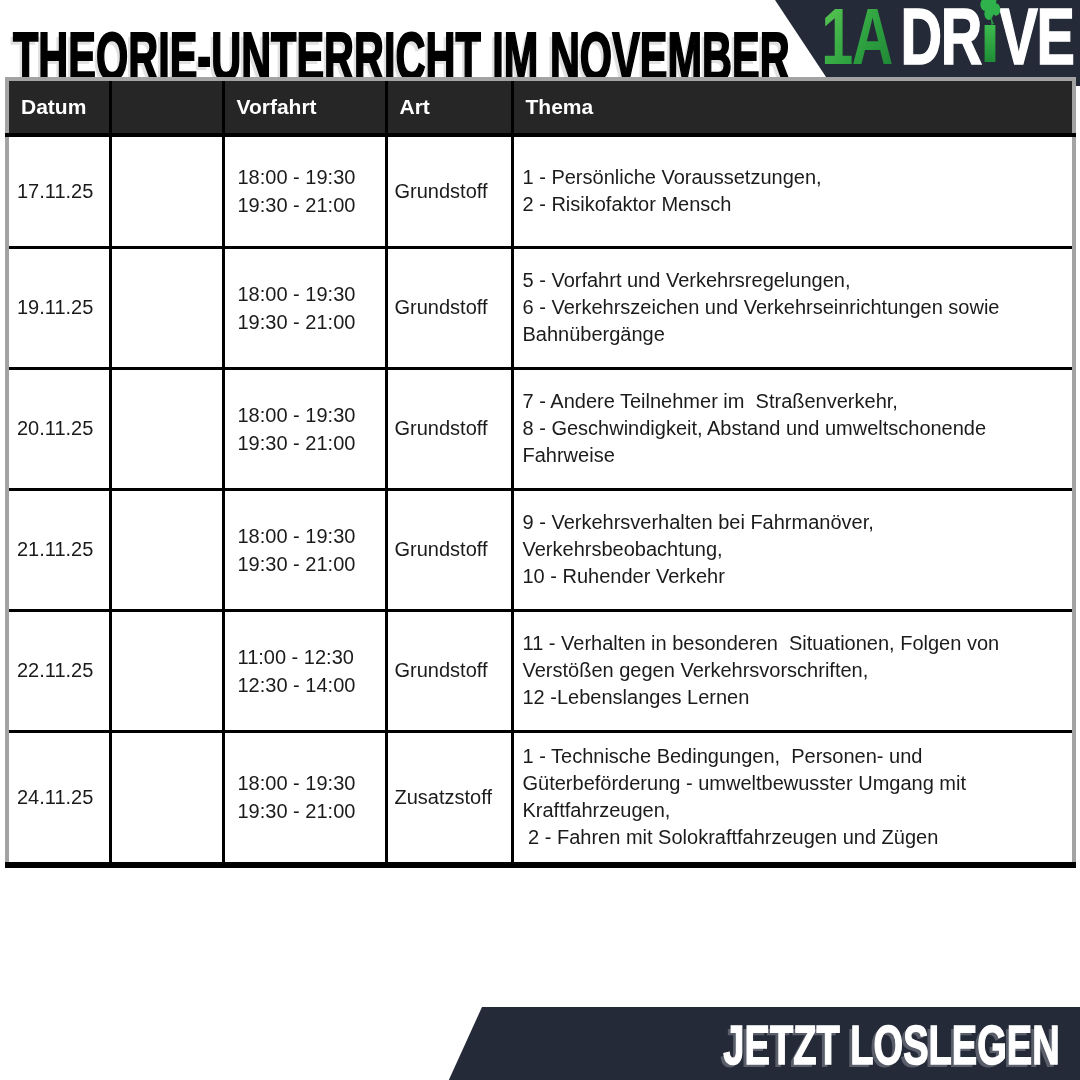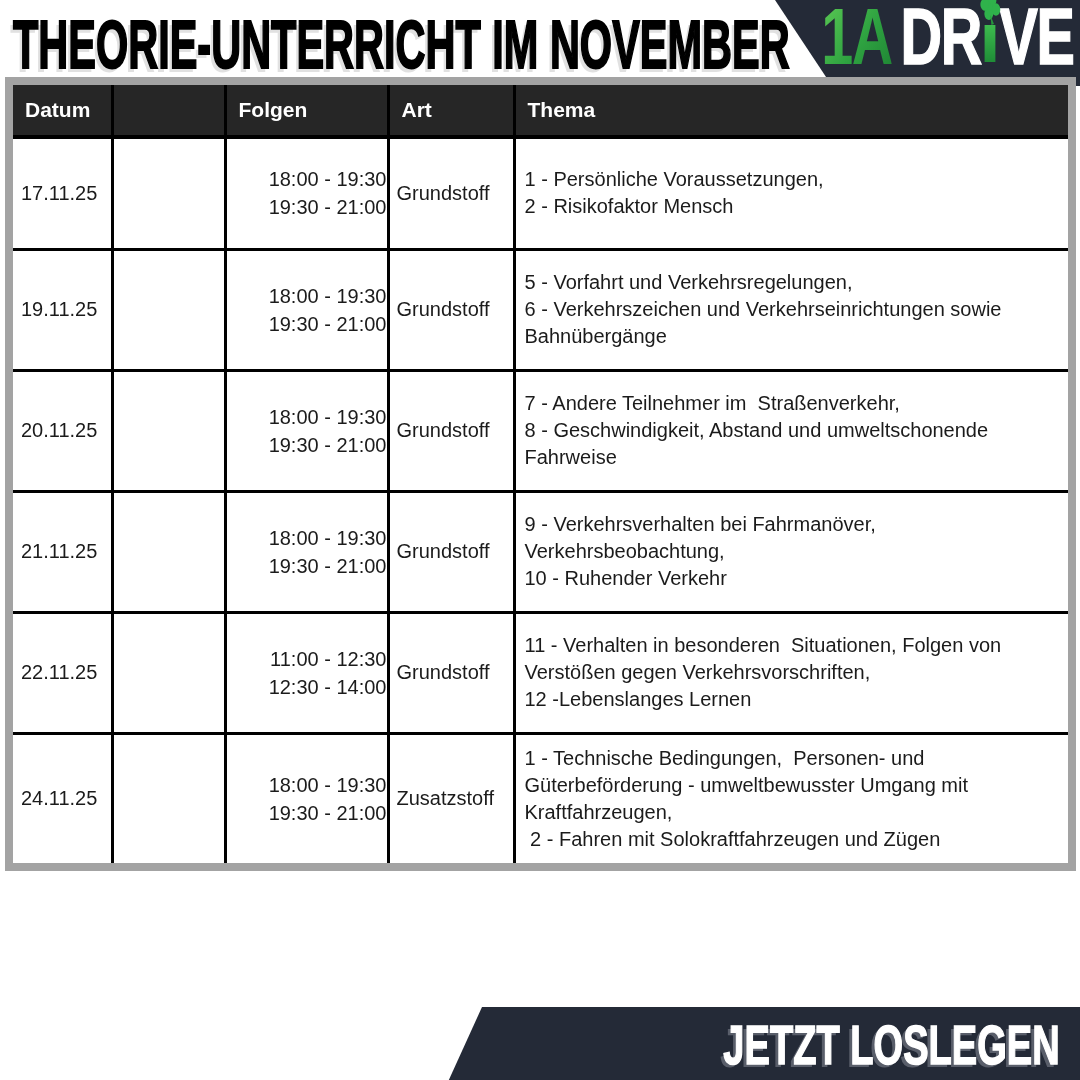--- a/index.html
+++ b/index.html
@@ -1,21 +1,21 @@
 <!DOCTYPE html>
 <html><head>
 <meta charset="utf-8">
 <style>
   html,body{margin:0;padding:0;}
   body{
     width:1080px;height:1080px;position:relative;overflow:hidden;
     background:#ffffff;font-family:"Liberation Sans",sans-serif;
   }
   
-  .titlebar{position:absolute;top:5px;left:0;width:1080px;height:77px;background:#fff;}
+  .titlebar{position:absolute;top:17px;left:0;width:1080px;height:77px;background:#fff;}
   .title{
     position:absolute;left:13px;top:0;height:77px;line-height:79px;
     font-size:68px;font-weight:800;color:#000;white-space:nowrap;letter-spacing:0px;
     transform:scaleX(0.61);transform-origin:left center;
     -webkit-text-stroke:2px #000;
     text-shadow:-5px 4px 0 rgba(165,165,165,0.33);
   }
   
   .logo-wrap{
     position:absolute;top:0;right:0;width:335px;height:86px;background:#242a37;
@@ -37,33 +37,33 @@
   .logo-i{width:20px;height:80px;position:relative;margin:0 3px;}
   .logo-i .stem{
     position:absolute;left:2px;bottom:15px;width:15px;height:37px;
     background:linear-gradient(180deg,#3dbb4e 0%,#1f8c37 100%);
   }
   .logo-i .clover{position:absolute;left:-6px;top:-4px;}
   
   table.schedule{
     position:absolute;left:5px;top:77px;width:1071px;
     border-collapse:collapse;table-layout:fixed;
-    border:8px solid #a3a3a3;
+    border:4px solid #a3a3a3;
   }
   .schedule th{
     background:#262626;color:#fff;font-size:21px;font-weight:700;text-align:left;
     padding:0 0 0 12px;border:3px solid #000;border-bottom:4px solid #000;vertical-align:middle;
   }
   .schedule td{
     border:3px solid #000;vertical-align:middle;font-size:20px;color:#1b1b1b;
     padding:0;background:#fff;
   }
   .schedule tr:last-child td{border-bottom:6px solid #000;}
   .c-date{padding-left:8px !important;}
-  .c-time{padding-left:13px !important;white-space:pre-wrap;line-height:28px;text-align:right;}
+  .c-time{padding-left:13px !important;white-space:pre-wrap;line-height:28px;}
   .c-art{padding-left:7px !important;}
   .c-thema{padding-left:9px !important;padding-right:14px !important;white-space:pre-wrap;line-height:27px;}
   
   .banner{
     position:absolute;left:420px;top:1007px;width:660px;height:88px;background:#242a37;
     clip-path:polygon(62px 0,100% 0,100% 100%,22px 100%);
   }
   .cta{
     position:absolute;right:20px;top:0;height:73px;line-height:76px;
     font-size:56px;font-weight:800;color:#fff;white-space:nowrap;
@@ -105,21 +105,21 @@
     <col style="width:103px">
       <col style="width:113px">
       <col style="width:163px">
       <col style="width:126px">
       <col>
   </colgroup>
   <tbody>
       <tr style="height:56px;">
     <th>Datum</th>
     <th></th>
-    <th>Folgen</th>
+    <th>Vorfahrt</th>
     <th>Art</th>
     <th>Thema</th>
   </tr>
   <tr style="height:112px;">
     <td class="c-date">17.11.25</td>
     <td class="c-slot"></td>
     <td class="c-time">18:00 - 19:30
 19:30 - 21:00</td>
     <td class="c-art">Grundstoff</td>
     <td class="c-thema">1 - Persönliche Voraussetzungen,

